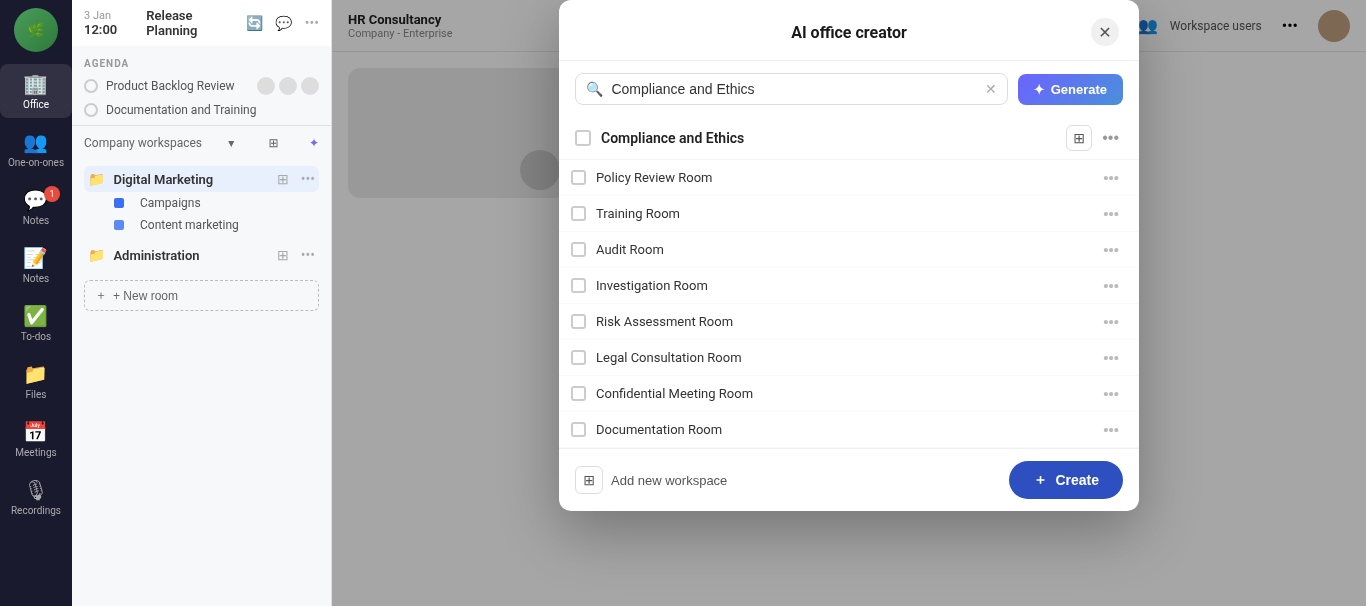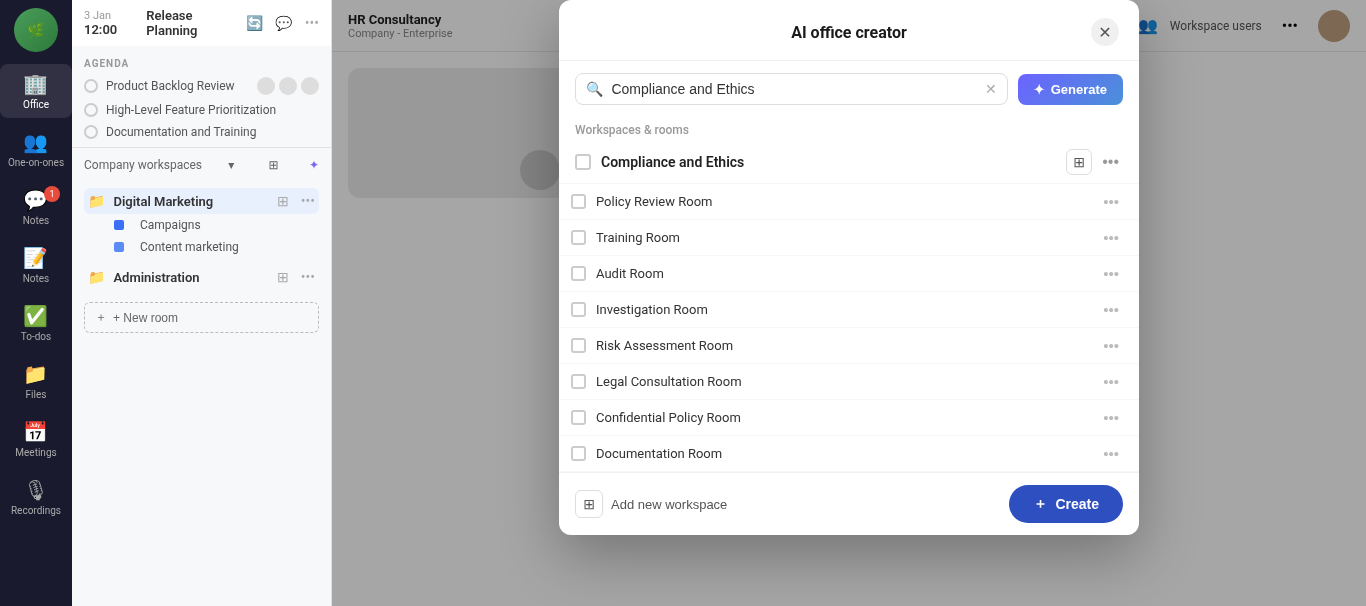--- a/index.html
+++ b/index.html
@@ -490,24 +490,20 @@
         <div class="agenda-dot"></div>
         <span>Product Backlog Review</span>
         <div style="margin-left:auto;display:flex;gap:4px">
           <span style="width:18px;height:18px;background:#ddd;border-radius:50%;display:inline-block"></span>
           <span style="width:18px;height:18px;background:#ddd;border-radius:50%;display:inline-block"></span>
           <span style="width:18px;height:18px;background:#ddd;border-radius:50%;display:inline-block"></span>
         </div>
       </div>
       <div class="agenda-item">
         <div class="agenda-dot"></div>
-        <span>High-Level Feature Prioritization</span>
-      </div>
-      <div class="agenda-item">
-        <div class="agenda-dot"></div>
         <span>Documentation and Training</span>
       </div>
     </div>
 
     <div class="workspace-header">
       <span>Company workspaces</span>
       <span style="cursor:pointer">▾</span>
       <span style="cursor:pointer;margin-left:8px">⊞</span>
       <span style="cursor:pointer;margin-left:4px;color:#7b68ee">✦</span>
     </div>
@@ -591,21 +587,20 @@
             <span class="search-icon">🔍</span>
             <input class="search-input" type="text" value="Compliance and Ethics" style="">
             <span class="search-clear">✕</span>
           </div>
           <button class="generate-btn">
             <span>✦</span>
             <span>Generate</span>
           </button>
         </div>
 
-        <div class="section-label">Workspaces &amp; rooms</div>
 
         <div class="workspace-row">
           <div class="workspace-row-left">
             <div class="ws-checkbox"></div>
             <span class="ws-name">Compliance and Ethics</span>
           </div>
           <div class="ws-actions">
             <button class="ws-add-btn">⊞</button>
             <button class="ws-more-btn">•••</button>
           </div>
@@ -651,21 +646,21 @@
           <div class="room-row">
             <div class="room-row-left">
               <div class="room-checkbox"></div>
               <span class="room-name">Legal Consultation Room</span>
             </div>
             <button class="room-more">•••</button>
           </div>
           <div class="room-row">
             <div class="room-row-left">
               <div class="room-checkbox"></div>
-              <span class="room-name">Confidential Policy Room</span>
+              <span class="room-name">Confidential Meeting Room</span>
             </div>
             <button class="room-more">•••</button>
           </div>
           <div class="room-row">
             <div class="room-row-left">
               <div class="room-checkbox"></div>
               <span class="room-name">Documentation Room</span>
             </div>
             <button class="room-more">•••</button>
           </div>

